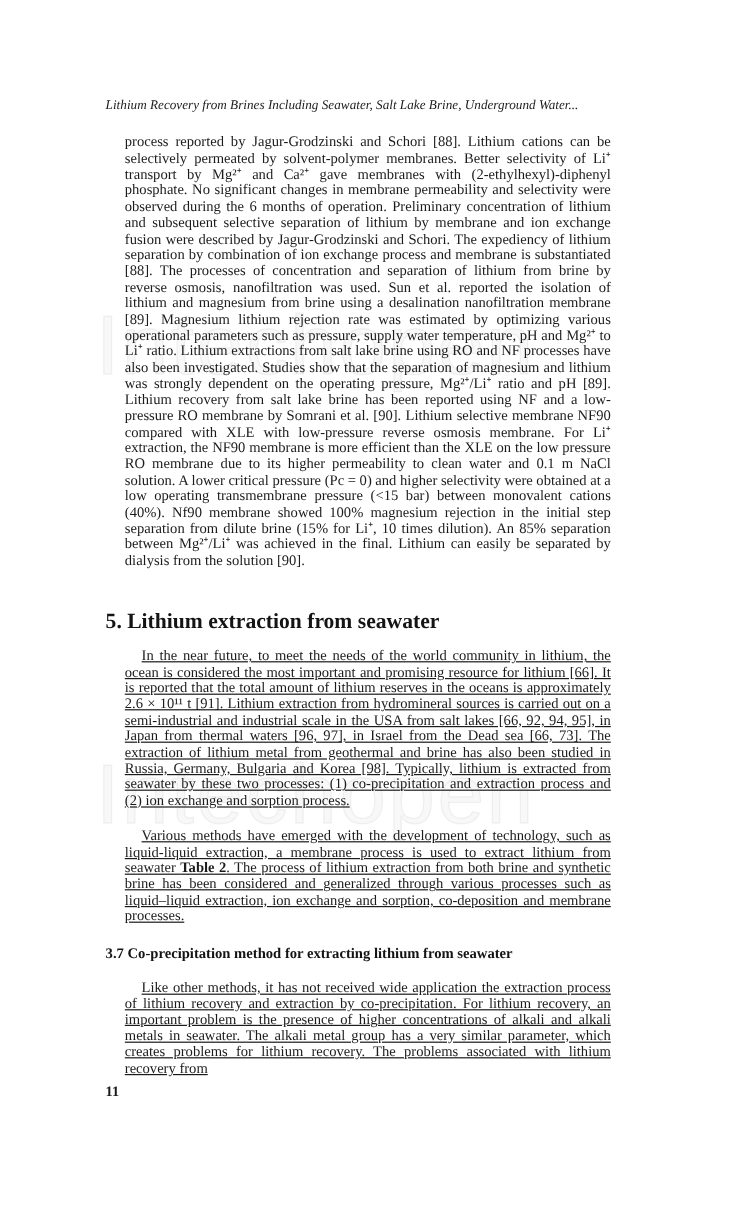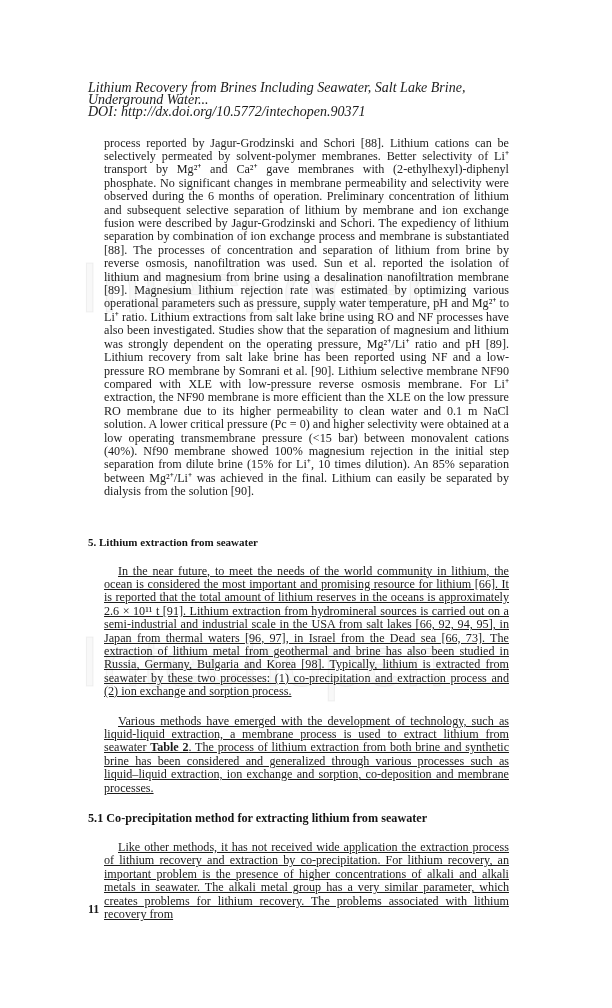--- a/index.html
+++ b/index.html
@@ -29,35 +29,35 @@
   .wm-2 { top: 622px; }
   .content {
     position: absolute;
     left: 88px;
     top: 82px;
     width: 437px;
     z-index: 1;
   }
   .running-head {
     font-style: italic;
-    font-size: 14px;
+    font-size: 11px;
     line-height: 12.2px;
     color: #1a1a1a;
   }
   .running-head .line { display: block; }
   .body {
     margin-top: 18px;
     font-size: 12.15px;
     line-height: 13.4px;
     text-align: justify;
   }
   .body p { margin: 16px; }
   .body p.indent { text-indent: 14px; text-decoration: underline; }
   h2.section-heading {
-    font-size: 11px;
+    font-size: 18px;
     line-height: 14px;
     margin: 36px 0 8px 0;
     font-weight: bold;
     color: #141414;
   }
   h3.subsection-heading {
     font-size: 12.2px;
     line-height: 14px;
     margin: 14px 0 14px 0;
     font-weight: bold;
@@ -78,34 +78,33 @@
 
 <div class="page">
 
   <div class="watermark wm-1">Intechopen</div>
   <div class="watermark wm-2">Intechopen</div>
 
   <div class="content">
 
     <div class="running-head">
       <span class="line">Lithium Recovery from Brines Including Seawater, Salt Lake Brine, Underground Water...</span>
-      <span class="line">DOI: http://dx.doi.org/10.5772/intechopen.90371</span>
     </div>
 
     <div class="body">
 
       <p>process reported by Jagur-Grodzinski and Schori [88]. Lithium cations can be selectively permeated by solvent-polymer membranes. Better selectivity of Li⁺ transport by Mg²⁺ and Ca²⁺ gave membranes with (2-ethylhexyl)-diphenyl phosphate. No significant changes in membrane permeability and selectivity were observed during the 6 months of operation. Preliminary concentration of lithium and subsequent selective separation of lithium by membrane and ion exchange fusion were described by Jagur-Grodzinski and Schori. The expediency of lithium separation by combination of ion exchange process and membrane is substantiated [88]. The processes of concentration and separation of lithium from brine by reverse osmosis, nanofiltration was used. Sun et al. reported the isolation of lithium and magnesium from brine using a desalination nanofiltration membrane [89]. Magnesium lithium rejection rate was estimated by optimizing various operational parameters such as pressure, supply water temperature, pH and Mg²⁺ to Li⁺ ratio. Lithium extractions from salt lake brine using RO and NF processes have also been investigated. Studies show that the separation of magnesium and lithium was strongly dependent on the operating pressure, Mg²⁺/Li⁺ ratio and pH [89]. Lithium recovery from salt lake brine has been reported using NF and a low-pressure RO membrane by Somrani et al. [90]. Lithium selective membrane NF90 compared with XLE with low-pressure reverse osmosis membrane. For Li⁺ extraction, the NF90 membrane is more efficient than the XLE on the low pressure RO membrane due to its higher permeability to clean water and 0.1 m NaCl solution. A lower critical pressure (Pc = 0) and higher selectivity were obtained at a low operating transmembrane pressure (&lt;15 bar) between monovalent cations (40%). Nf90 membrane showed 100% magnesium rejection in the initial step separation from dilute brine (15% for Li⁺, 10 times dilution). An 85% separation between Mg²⁺/Li⁺ was achieved in the final. Lithium can easily be separated by dialysis from the solution [90].</p>
 
       <h2 class="section-heading">5. Lithium extraction from seawater</h2>
 
       <p class="indent">In the near future, to meet the needs of the world community in lithium, the ocean is considered the most important and promising resource for lithium [66]. It is reported that the total amount of lithium reserves in the oceans is approximately 2.6 × 10¹¹ t [91]. Lithium extraction from hydromineral sources is carried out on a semi-industrial and industrial scale in the USA from salt lakes [66, 92, 94, 95], in Japan from thermal waters [96, 97], in Israel from the Dead sea [66, 73]. The extraction of lithium metal from geothermal and brine has also been studied in Russia, Germany, Bulgaria and Korea [98]. Typically, lithium is extracted from seawater by these two processes: (1) co-precipitation and extraction process and (2) ion exchange and sorption process.</p>
 
       <p class="indent"><span>Various methods have emerged with the development of technology, such as liquid-liquid extraction, a membrane process is used to extract lithium from seawater </span><span class="bold-inline">Table 2</span><span>. The process of lithium extraction from both brine and synthetic brine has been considered and generalized through various processes such as liquid–liquid extraction, ion exchange and sorption, co-deposition and membrane processes.</span></p>
 
-      <h3 class="subsection-heading">5.1 Co-precipitation method for extracting lithium from seawater</h3>
+      <h3 class="subsection-heading">3.7 Co-precipitation method for extracting lithium from seawater</h3>
 
       <p class="indent">Like other methods, it has not received wide application the extraction process of lithium recovery and extraction by co-precipitation. For lithium recovery, an important problem is the presence of higher concentrations of alkali and alkali metals in seawater. The alkali metal group has a very similar parameter, which creates problems for lithium recovery. The problems associated with lithium recovery from</p>
 
     </div>
   </div>
 
   <div class="page-number">11</div>
 
 </div>
 

